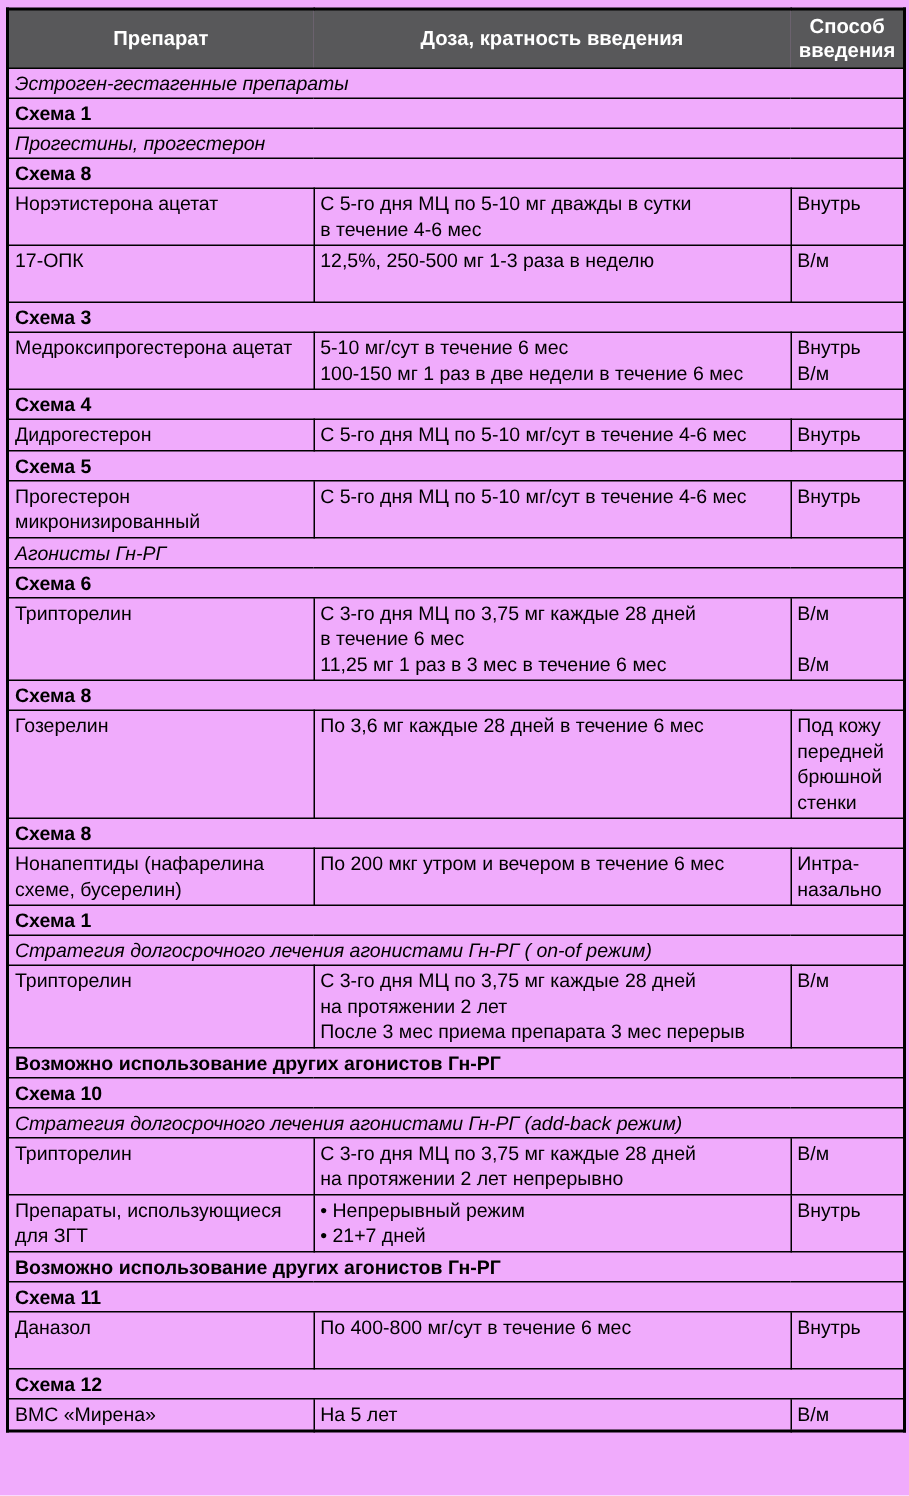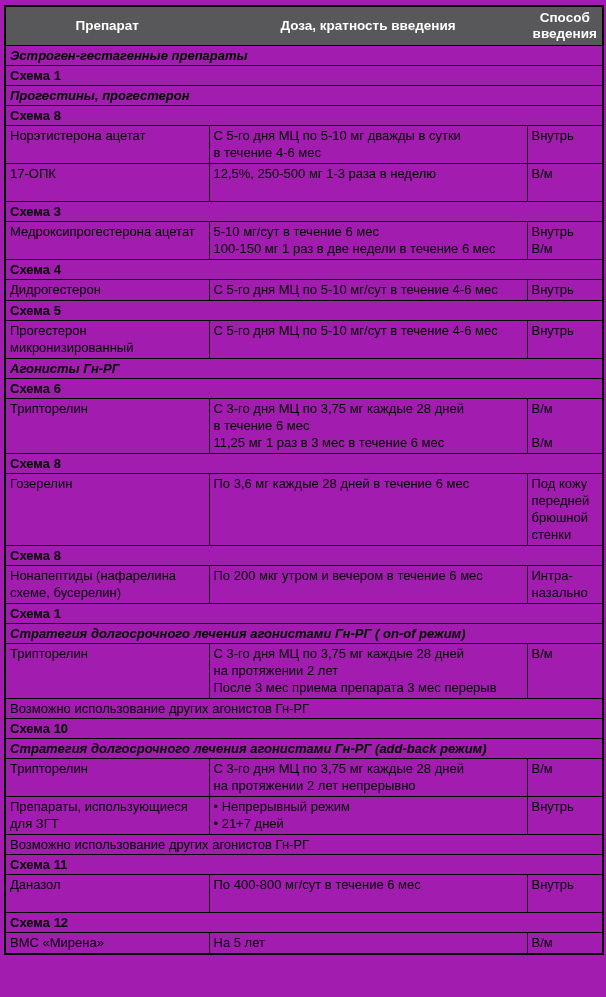--- a/index.html
+++ b/index.html
@@ -8,21 +8,21 @@
     background: #ffffff;
     font-family: "Liberation Sans", sans-serif;
   }
   .page {
     position: relative;
     width: 606px;
     height: 997px;
     overflow: hidden;
     box-sizing: border-box;
     padding: 5px 3px 0 4px;
-    background: #a21caf;
+    background: #f0abfc;
   }
   table.schemes {
     border-collapse: collapse;
     table-layout: fixed;
     width: 598px;
     border: 2px solid #000;
   }
   col.c1 { width: 204px; }
   col.c2 { width: 318px; }
   col.c3 { width: 76px; }
@@ -41,24 +41,24 @@
   }
   td.cell {
     border: 1px solid #000;
     font-size: 13px;
     line-height: 17px;
     vertical-align: top;
     padding: 1px 3px 2px 4px;
     color: #000;
     overflow: hidden;
   }
-  td.span-cell { padding-top: 1px; padding-bottom: 1px; font-weight: bold; }
+  td.span-cell { padding-top: 1px; padding-bottom: 1px; }
   td.scheme   { font-weight: bold; }
   td.category { font-style: italic; }
-  td.note     { font-weight: normal; }
+  td.note     { font-weight: bold; }
   .line { min-height: 17px; }
 </style>
 </head>
 <body>
 
 <div class="page">
   <table class="schemes">
     <colgroup>
       <col class="c1">
         <col class="c2">

